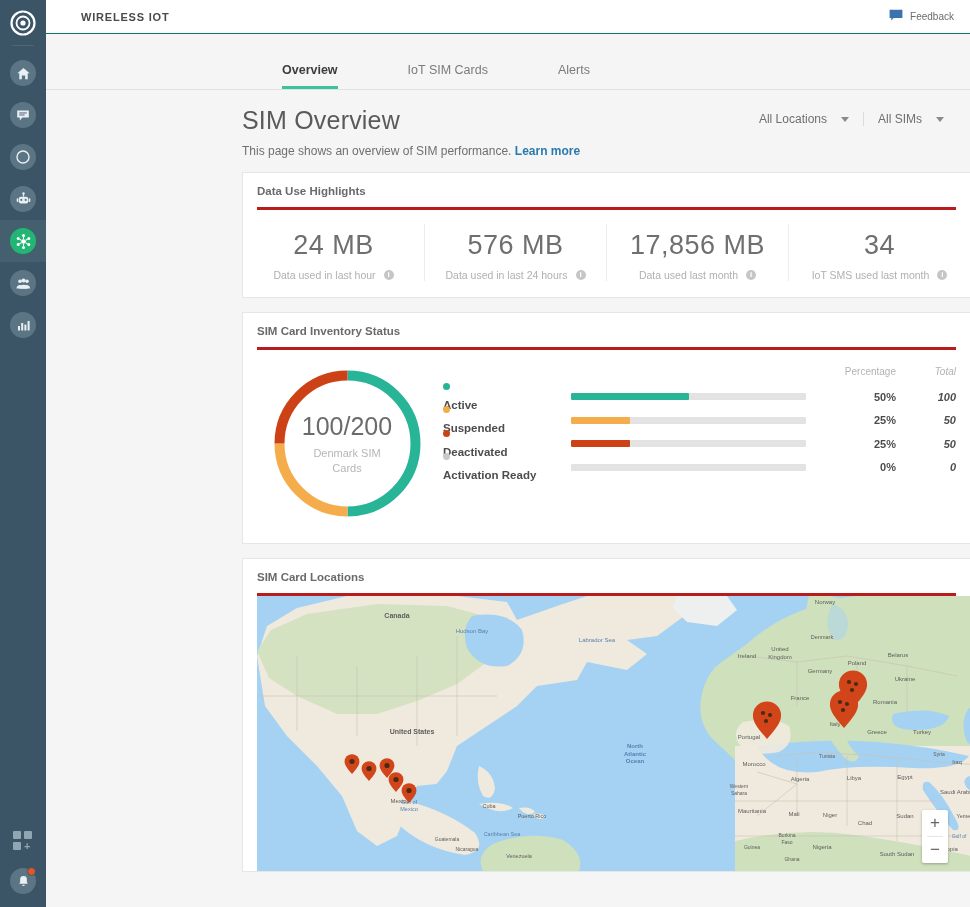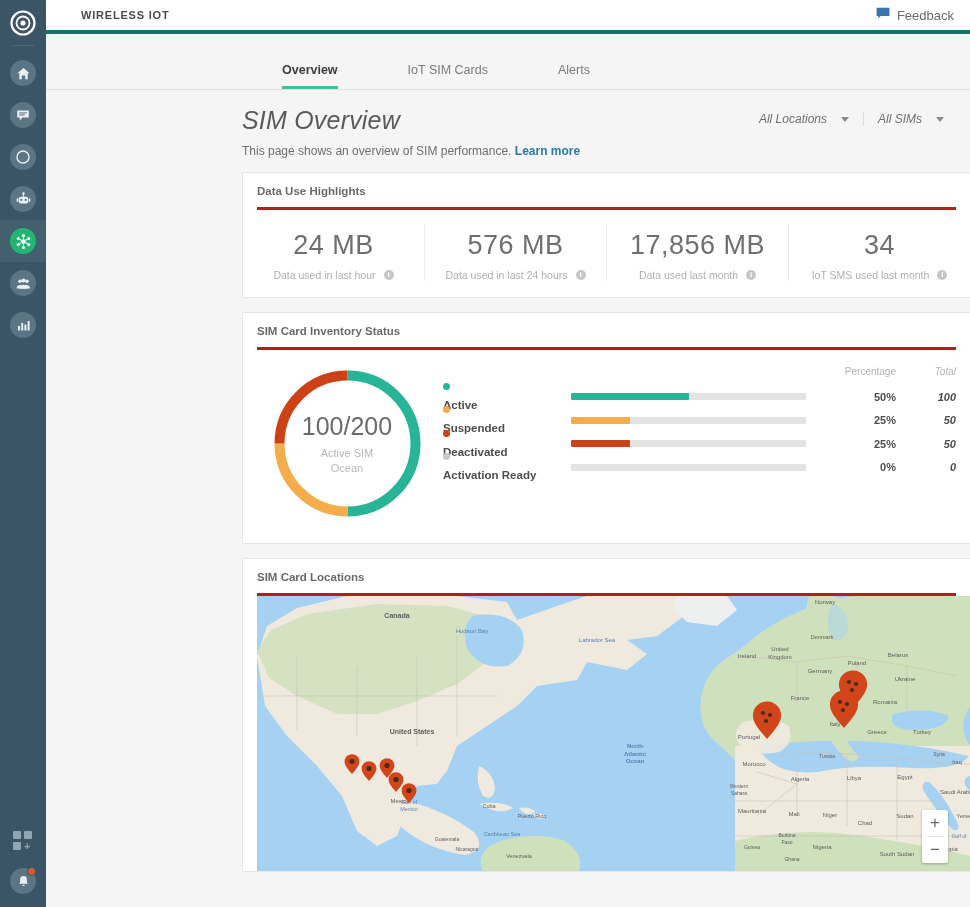--- a/index.html
+++ b/index.html
@@ -47,45 +47,44 @@
     position: absolute; width: 8px; height: 8px; background: #8fa6b3; border-radius: 1px;
   }
   .grid-icon i:nth-child(1){ left:0; top:0; }
   .grid-icon i:nth-child(2){ left:11px; top:0; }
   .grid-icon i:nth-child(3){ left:0; top:11px; }
   .grid-plus { position:absolute; left:11px; top:11px; color:#8fa6b3; font-size:11px; line-height:8px; font-weight:bold;}
 
   
   .main { flex: 1; height: 907px; overflow: hidden; background: #f5f5f5; position: relative; }
   .topbar {
-    height: 34px; background: #ffffff; border-bottom: 4px solid #0f766e;
+    height: 34px; background: #ffffff; border-bottom: 1px solid #0f766e;
     display: flex; align-items: center; padding: 0 16px 0 35px;
   }
   .app-title {
     font-size: 11px; font-weight: bold; letter-spacing: 0.8px;
     color: #4a4a4a;
   }
   .topbar-right { margin-left: auto; display: flex; align-items: center; gap: 7px; }
-  .feedback-label { font-size: 13px; color: #6b6b6b; }
+  .feedback-label { font-size: 10px; color: #6b6b6b; }
 
   .content { height: 873px; overflow: hidden; }
   .tabs-bar {
     background: #f5f5f5; border-bottom: 1px solid #e1e1e1;
     padding: 0 0 0 196px; display: flex; align-items: flex-end; height: 56px;
   }
   .tab {
     font-size: 12.5px; color: #7b7b7b; padding: 0 0 9px 0; margin-right: 30px;
     border-bottom: 3px solid transparent; cursor: pointer; margin-left: 40px;
   }
   .tab.active { color: #3d3d3d; font-weight: bold; border-bottom-color: #3dc2a0; }
 
   .page-head {
     padding: 16px 0 0 196px; display: flex; align-items: flex-start;
     padding-right: 0;
-    font-style: italic;
   }
   .page-title { font-size: 25px; color: #5a5a5a; font-weight: normal; letter-spacing: .2px; }
   .filters { margin-left: auto; display: flex; align-items: center; padding-right: 12px; padding-top: 6px; }
   .filter {
     font-size: 12px; color: #6f6f6f; display: flex; align-items: center; gap: 14px;
     padding: 0 14px;
   }
   .filter + .filter { border-left: 1px solid #dcdcdc; }
   .caret { width:0;height:0;border-left:4px solid transparent;border-right:4px solid transparent;border-top:5px solid #8a8a8a; }
 
@@ -353,21 +352,21 @@
             <div class="donut">
               <svg width="155" height="155" viewBox="0 0 155 155">
                 <g id="donut-segments">
                     <path d="M 77.5 9.5 A 68 68 0 0 1 77.5 145.5" stroke="#27b497" stroke-width="10" fill="none"></path>
                     <path d="M 77.5 145.5 A 68 68 0 0 1 9.5 77.50000000000001" stroke="#f4ad4a" stroke-width="10" fill="none"></path>
                     <path d="M 9.5 77.50000000000001 A 68 68 0 0 1 77.49999999999999 9.5" stroke="#cd4116" stroke-width="10" fill="none"></path>
                   </g>
               </svg>
               <div class="donut-center">
                 <div class="donut-main">100/200</div>
-                <div class="donut-sub">Active SIM Ocean</div>
+                <div class="donut-sub">Denmark SIM Cards</div>
               </div>
             </div>
           </div>
 
           <div class="legend-table">
             <div class="lt-head">
               <div class="col-name"></div>
               <div class="col-bar"></div>
               <div class="col-pct">Percentage</div>
               <div class="col-tot">Total</div>

